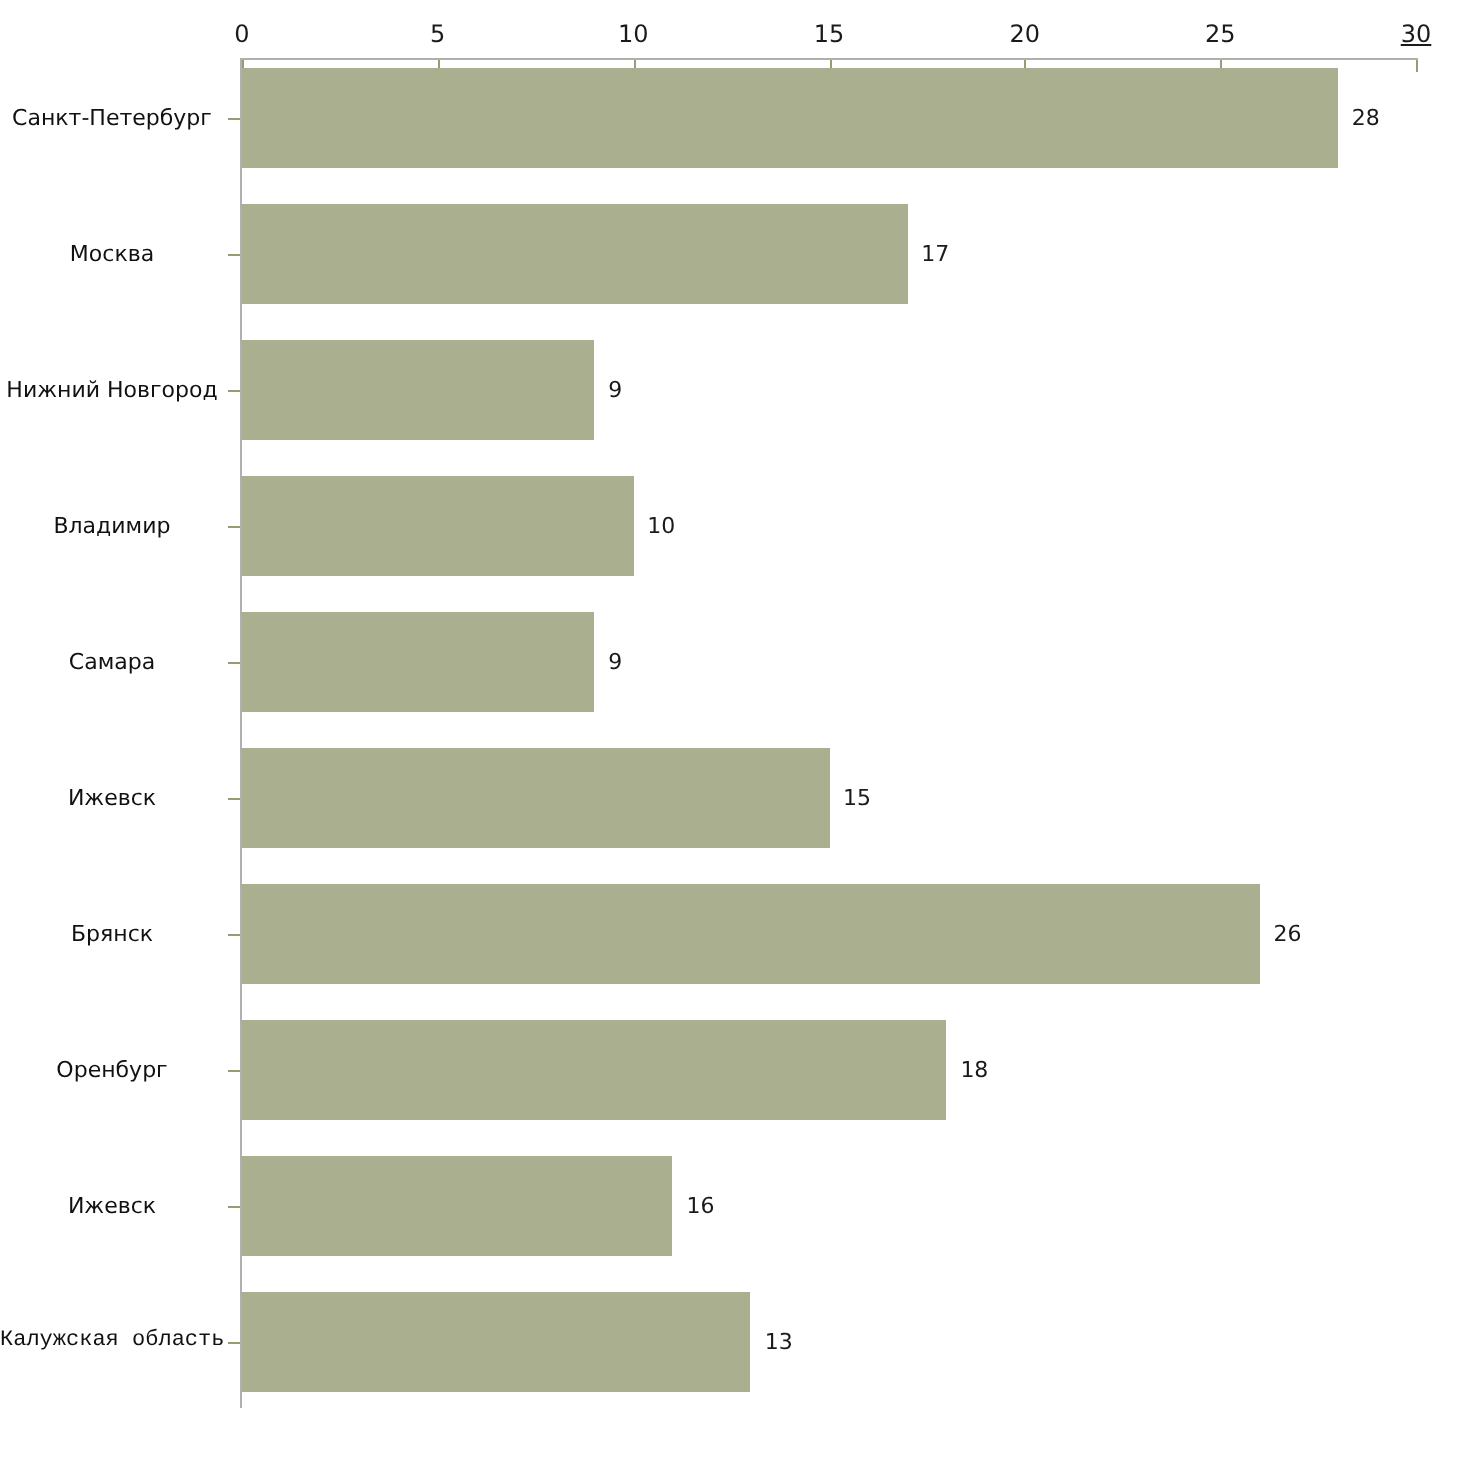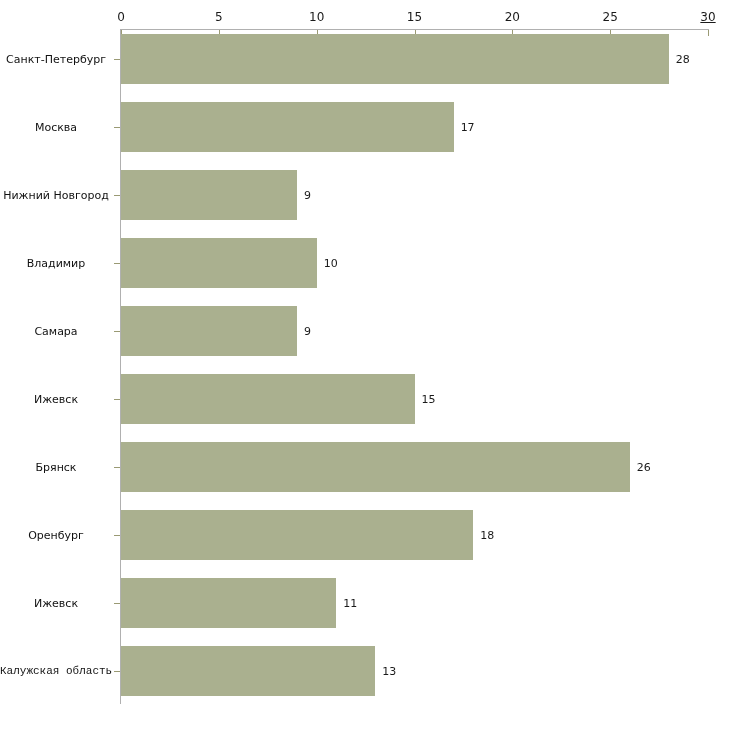--- a/index.html
+++ b/index.html
@@ -157,18 +157,18 @@
       <div class="bar-value" style="left: 202.667px; top: 233px;">10</div>
       <div class="bar" style="top: 276px; height: 50px; width: 176.1px; background: rgb(170, 176, 143);"></div>
       <div class="bar-value" style="left: 183.1px; top: 301px;">9</div>
       <div class="bar" style="top: 344px; height: 50px; width: 293.5px; background: rgb(170, 176, 143);"></div>
       <div class="bar-value" style="left: 300.5px; top: 369px;">15</div>
       <div class="bar" style="top: 412px; height: 50px; width: 508.733px; background: rgb(170, 176, 143);"></div>
       <div class="bar-value" style="left: 515.733px; top: 437px;">26</div>
       <div class="bar" style="top: 480px; height: 50px; width: 352.2px; background: rgb(170, 176, 143);"></div>
       <div class="bar-value" style="left: 359.2px; top: 505px;">18</div>
       <div class="bar" style="top: 548px; height: 50px; width: 215.233px; background: rgb(170, 176, 143);"></div>
-      <div class="bar-value" style="left: 222.233px; top: 573px;">11</div>
+      <div class="bar-value" style="left: 222.233px; top: 573px;">16</div>
       <div class="bar" style="top: 616px; height: 50px; width: 254.367px; background: rgb(170, 176, 143);"></div>
       <div class="bar-value" style="left: 261.367px; top: 641px;">13</div>
     </div>
 
 </div>
 
 </body></html>

